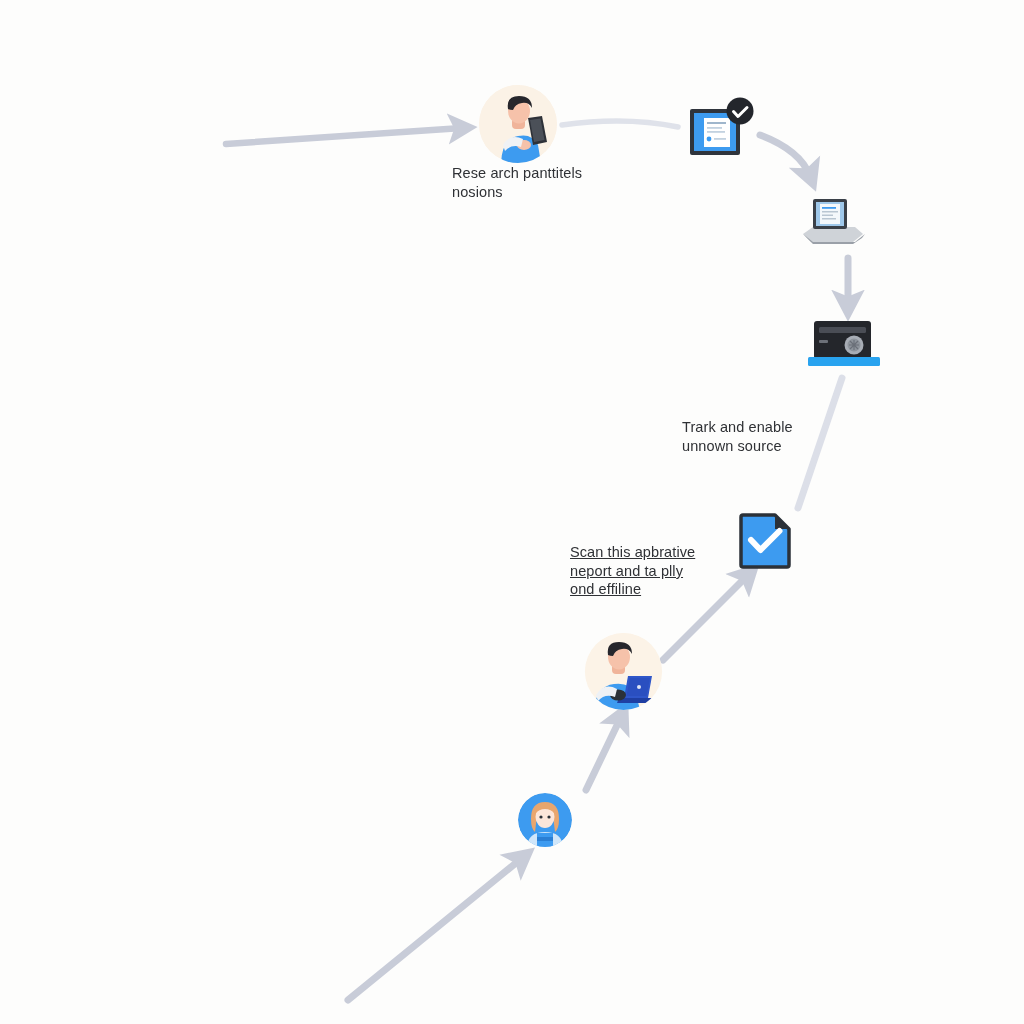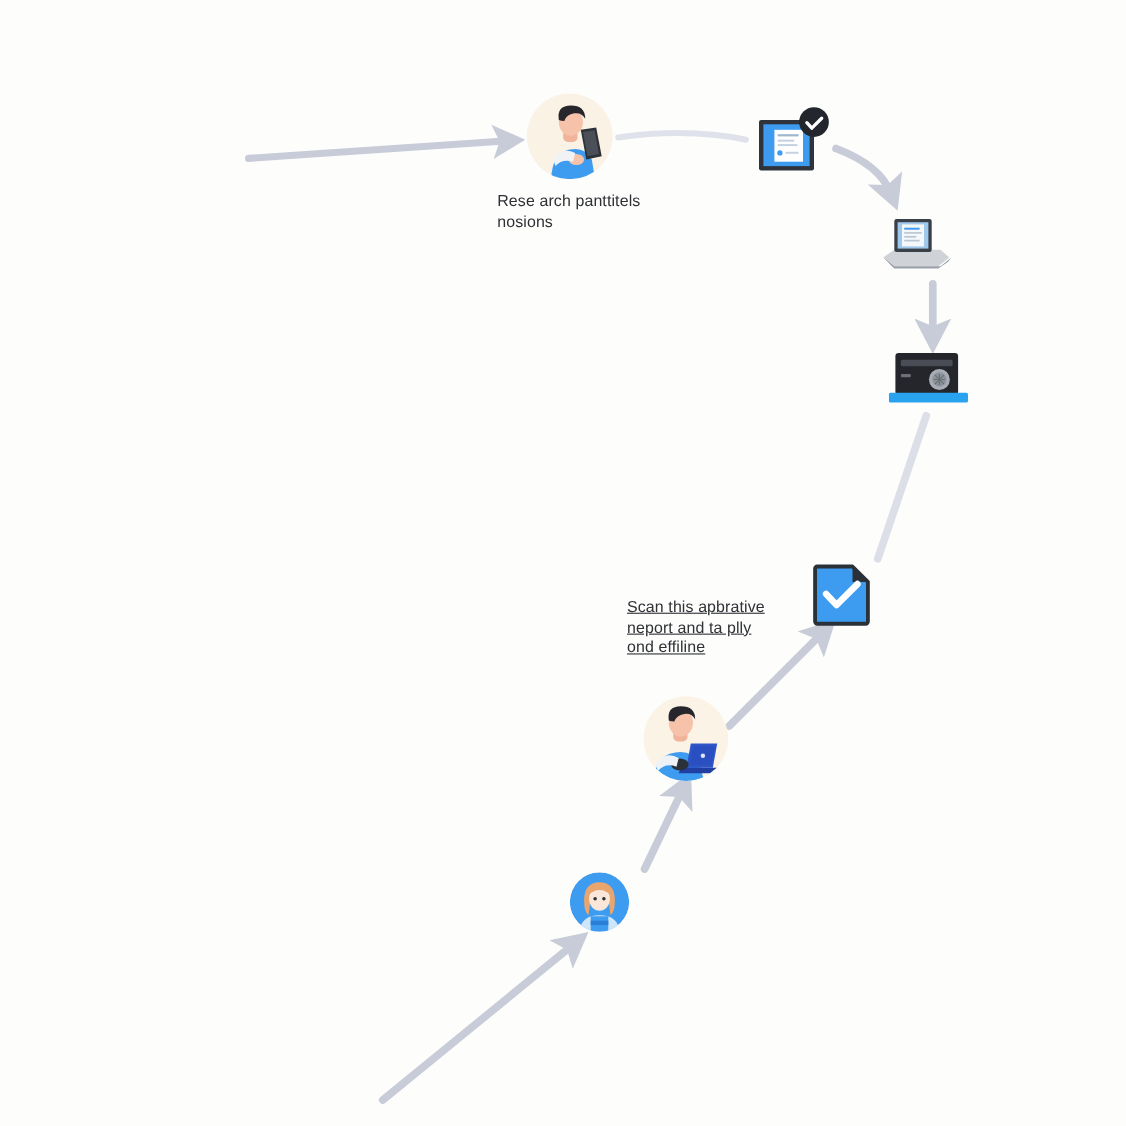--- a/index.html
+++ b/index.html
@@ -66,21 +66,21 @@
 
   
   #node-doc-badge { left: 688px; top: 97px; width: 70px; height: 64px; }
   
   #node-monitor { left: 800px; top: 193px; width: 66px; height: 55px; }
   
   #node-card { left: 808px; top: 320px; width: 72px; height: 50px; }
   
   #node-check-doc { left: 738px; top: 511px; width: 56px; height: 58px; }
 
-  .cap-1 { left: 452px; top: 174px; width: 215px; }
+  .cap-1 { left: 452px; top: 164px; width: 215px; }
   .cap-2 { left: 666px; top: 215px; width: 180px; }
   .cap-3 { left: 682px; top: 418px; width: 190px; }
   .cap-4 { left: 570px; top: 543px; width: 185px; text-decoration: underline; }
   .cap-5 { left: 541px; top: 866px; width: 230px; }
 </style>
 </head>
 <body>
 
 <div id="canvas">
 
@@ -186,20 +186,22 @@
       <rect x="6" y="1" width="57" height="38" rx="3" fill="#24262b"></rect>
       <rect x="11" y="7" width="47" height="6" rx="1.5" fill="#4a4d55"></rect>
       <rect x="11" y="20" width="9" height="3" rx="1" fill="#6c7078"></rect>
       <circle cx="46" cy="25" r="9.5" fill="#a8adb5"></circle>
       <circle cx="46" cy="25" r="6.5" fill="#8d939b"></circle>
       <path d="M41 25 h10 M46 20 v10 M42 21 l8 8 M50 21 l-8 8" stroke="#6a6f78" stroke-width="1.1"></path>
       <rect x="0" y="37" width="72" height="9" rx="1.5" fill="#29a3ef"></rect>
     </svg>
   </div>
 
+  <div class="caption cap-3">Trark and enable
+unnown source</div>
 
   <div class="node" id="node-check-doc">
     <svg viewBox="0 0 56 58" width="56" height="58" xmlns="http://www.w3.org/2000/svg">
       <path d="M5 4 h32 l14 14 v36 a2 2 0 0 1 -2 2 h-44 a2 2 0 0 1 -2 -2 v-48 a2 2 0 0 1 2 -2z" fill="#3d9bf0" stroke="#2b3138" stroke-width="3.5" stroke-linejoin="round"></path>
       <path d="M37 4 l14 14 h-14 z" fill="#2b3138"></path>
       <path d="M13 29 l9.5 10 l19 -19" stroke="#ffffff" stroke-width="6" fill="none" stroke-linecap="round" stroke-linejoin="round"></path>
     </svg>
   </div>
 
   <div class="caption cap-4">Scan this apbrative

